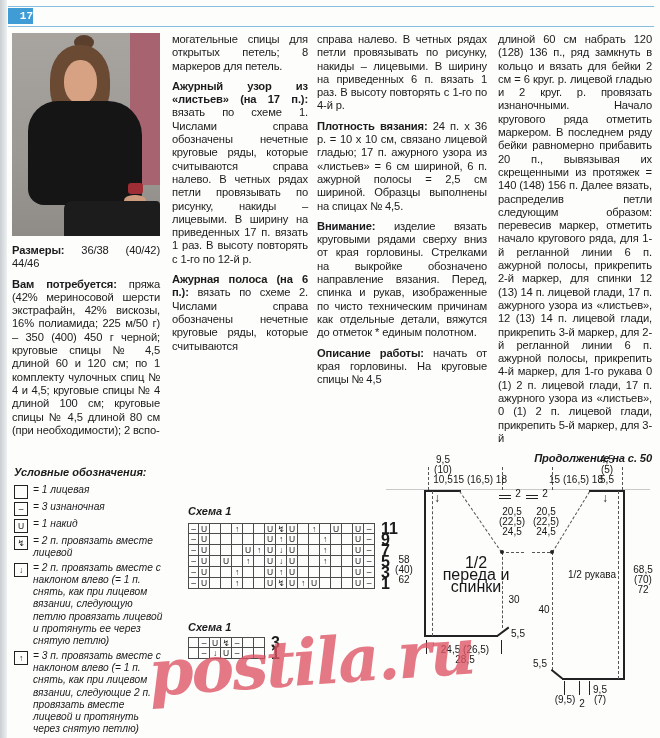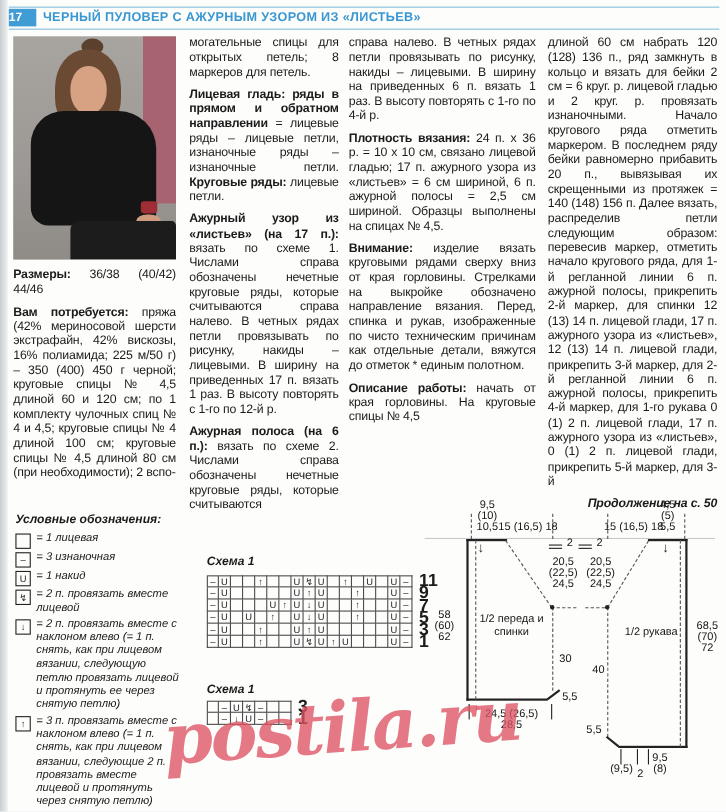--- a/index.html
+++ b/index.html
@@ -2,21 +2,21 @@
 <html><head>
 <meta charset="utf-8">
 <style>
   html,body{margin:0;padding:0;background:#e9eaec;}
   .page{position:relative;width:660px;height:738px;background:#fdfdfc;overflow:hidden;
         font-family:"Liberation Sans",sans-serif;color:#1b1b1b;}
   .abs{position:absolute;}
   .gutter{left:0;top:0;width:7px;height:738px;background:linear-gradient(90deg,#c9ced2,#eef0f1);}
   .rule{height:1px;background:#86bcdf;}
   .badge{left:8px;top:8px;width:25px;height:16px;background:#3f9cd4;color:#fff;
-         font-weight:bold;font-size:11px;line-height:16px;text-align:left;}
+         font-weight:bold;font-size:11px;line-height:16px;text-align:right;font-family:Liberation Mono, monospace;}
   .ptitle{left:39px;top:10px;color:#3a97d0;font-weight:bold;font-size:11.5px;letter-spacing:.3px;white-space:nowrap;}
 
   
   .col p.para{margin:0 0 7px 0;font-size:11.2px;line-height:13.3px;text-align:justify;letter-spacing:-.15px;}
   .col p.para:last-child{margin-bottom:0;}
   .b{font-weight:bold;}
   .u{}
   .cont{text-align:right !important;font-style:italic;}
   .col1{left:12px;top:244px;width:148px;}
   .col2{left:172px;top:33px;width:136px;}
@@ -74,41 +74,39 @@
 </style>
 </head>
 <body>
 
 <div class="page">
 
   <div class="abs gutter"></div>
 
   <div class="abs rule" style="left:8px;top:6px;width:646px;"></div>
   <div class="abs badge">17</div>
-  <div class="abs ptitle">ЧЕРНЫЙ ПУЛОВЕР С АЖУРНЫМ УЗОРОМ ИЗ «ЛИСТЬЕВ»</div>
   <div class="abs rule" style="left:8px;top:26px;width:646px;"></div>
 
   <div class="abs photo">
     <div class="panel"></div>
     <div class="bun"></div>
     <div class="hair"></div>
     <div class="face"></div>
     <div class="sweater"></div>
     <div class="cuff"></div>
     <div class="hand"></div>
     <div class="pants"></div>
   </div>
 
   <div class="abs col col1">
       <p class="para"><span class="b">Размеры:</span><span> 36/38 (40/42) 44/46</span></p>
       <p class="para"><span class="b">Вам потребуется:</span><span> пряжа (42% мериносовой шерсти экстрафайн, 42% вискозы, 16% полиамида; 225 м/50 г) – 350 (400) 450 г черной; круговые спицы № 4,5 длиной 60 и 120 см; по 1 комплекту чулочных спиц № 4 и 4,5; круговые спицы № 4 длиной 100 см; круговые спицы № 4,5 длиной 80 см (при необходимости); 2 вспо-</span></p>
     </div>
   <div class="abs col col2">
       <p class="para"><span>могательные спицы для открытых петель; 8 маркеров для петель.</span></p>
-      <p class="para"><span class="b">Лицевая гладь: ряды в прямом и обратном направлении</span><span> = лицевые ряды – лицевые петли, изнаночные ряды – изнаночные петли. </span><span class="b">Круговые ряды:</span><span> лицевые петли.</span></p>
       <p class="para"><span class="b">Ажурный узор из «листьев» (на 17 п.):</span><span> вязать по схеме 1. Числами справа обозначены нечетные круговые ряды, которые считываются справа налево. В четных рядах петли провязывать по рисунку, накиды – лицевыми. В ширину на приведенных 17 п. вязать 1 раз. В высоту повторять с 1-го по 12-й р.</span></p>
       <p class="para"><span class="b">Ажурная полоса (на 6 п.):</span><span> вязать по схеме 2. Числами справа обозначены нечетные круговые ряды, которые считываются</span></p>
     </div>
   <div class="abs col col3">
       <p class="para"><span>справа налево. В четных рядах петли провязывать по рисунку, накиды – лицевыми. В ширину на приведенных 6 п. вязать 1 раз. В высоту повторять с 1-го по 4-й р.</span></p>
       <p class="para"><span class="b">Плотность вязания:</span><span> 24 п. х 36 р. = 10 х 10 см, связано лицевой гладью; 17 п. ажурного узора из «листьев» = 6 см шириной, 6 п. ажурной полосы = 2,5 см шириной. Образцы выполнены на спицах № 4,5.</span></p>
       <p class="para"><span class="b">Внимание:</span><span> изделие вязать круговыми рядами сверху вниз от края горловины. Стрелками на выкройке обозначено направление вязания. Перед, спинка и рукав, изображенные по чисто техническим причинам как отдельные детали, вяжутся до отметок * единым полотном.</span></p>
       <p class="para"><span class="b">Описание работы:</span><span> </span><span class="u">начать от края горловины.</span><span> На круговые спицы № 4,5</span></p>
     </div>
   <div class="abs col col4">
@@ -337,29 +335,29 @@
     <div class="ln" style="left:203px;top:226px;width:1px;height:14px;"></div>
 
     <div class="dlab" style="left:44px;top:0;width:26px;">9,5 (10) 10,5</div>
     <div class="dlab" style="left:66px;top:20px;width:56px;">15 (16,5) 18</div>
     <div class="dlab" style="left:127px;top:34px;width:10px;">2</div>
     <div class="dlab" style="left:154px;top:34px;width:10px;">2</div>
     <div class="dlab" style="left:162px;top:20px;width:56px;">15 (16,5) 18</div>
     <div class="dlab" style="left:208px;top:0;width:26px;">4,5 (5) 5,5</div>
     <div class="dlab bg" style="left:110px;top:52px;width:32px;">20,5 (22,5) 24,5</div>
     <div class="dlab bg" style="left:144px;top:52px;width:32px;">20,5 (22,5) 24,5</div>
-    <div class="dlab" style="left:4px;top:100px;width:28px;">58 (60) 62</div>
+    <div class="dlab" style="left:4px;top:100px;width:28px;">58 (40) 62</div>
     <div class="dlab" style="left:242px;top:110px;width:30px;">68,5 (70) 72</div>
-    <div class="dlab" style="left:43px;top:102px;width:72px;font-size:10px;line-height:12px;">1/2 переда и спинки</div>
+    <div class="dlab" style="left:54px;top:102px;width:72px;font-size:16px;line-height:12px;">1/2 переда и спинки</div>
     <div class="dlab" style="left:180px;top:114px;width:52px;font-size:10px;line-height:12px;">1/2 рукава</div>
     <div class="dlab bg" style="left:120px;top:140px;width:16px;">30</div>
     <div class="dlab bg" style="left:150px;top:150px;width:16px;">40</div>
     <div class="dlab" style="left:122px;top:174px;width:20px;">5,5</div>
     <div class="dlab bg" style="left:46px;top:190px;width:66px;">24,5 (26,5) 28,5</div>
     <div class="dlab" style="left:144px;top:204px;width:20px;">5,5</div>
     <div class="dlab" style="left:168px;top:240px;width:22px;">(9,5)</div>
     <div class="dlab" style="left:191px;top:244px;width:10px;">2</div>
-    <div class="dlab" style="left:202px;top:230px;width:24px;">9,5 (8)</div>
+    <div class="dlab" style="left:202px;top:230px;width:24px;">9,5 (7)</div>
   </div>
 
   <div class="abs watermark">postila.ru</div>
 
 </div>
 
 </body></html>

